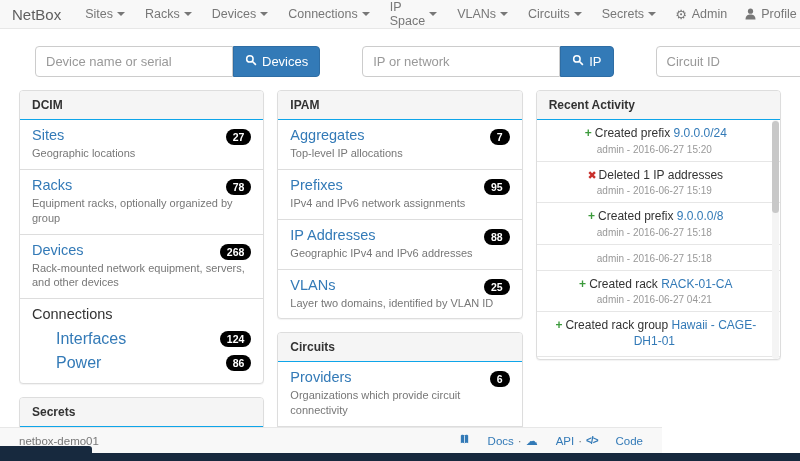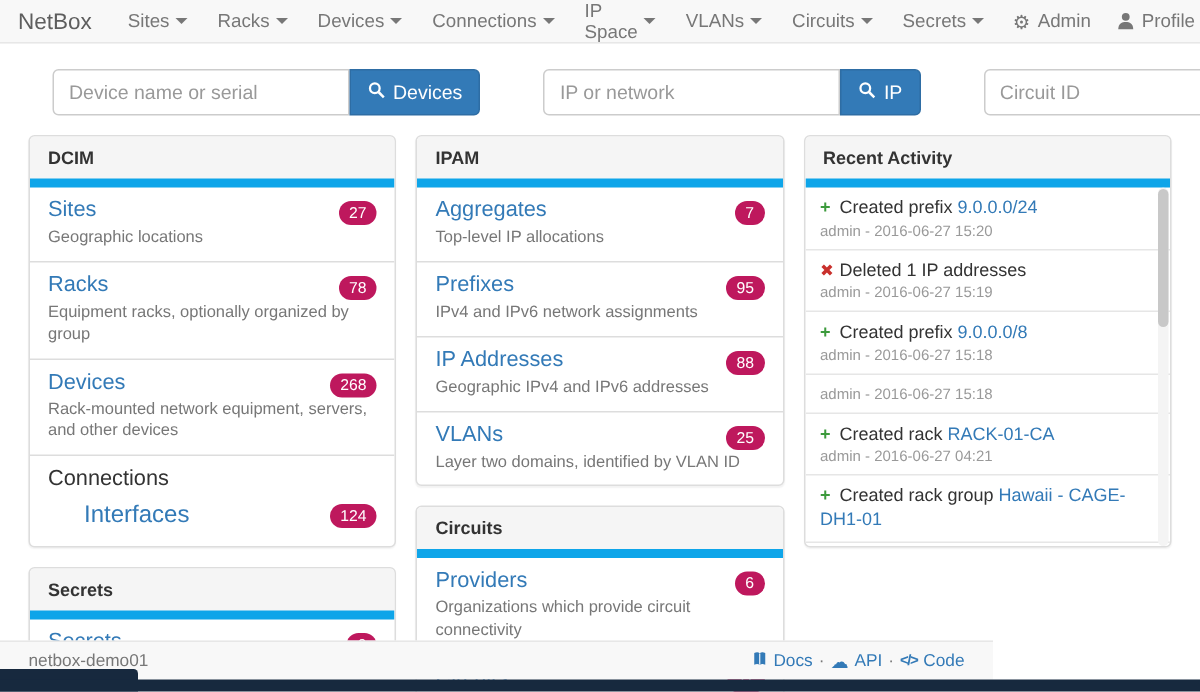--- a/index.html
+++ b/index.html
@@ -28,52 +28,52 @@
   .btn-primary { height:31px; background:#337ab7; border:1px solid #2e6da4; color:#fff;
     border-radius:0 4px 4px 0; font-size:13px; padding:0 11px; display:flex; align-items:center;
     gap:5px; cursor:pointer; white-space:nowrap; font-family:"Liberation Sans",sans-serif; }
 
   
   .content { display:flex; gap:13px; padding:0 19px; align-items:flex-start; }
   .col { flex:1; min-width:0; }
 
   .panel { border:1px solid #ddd; border-radius:4px; background:#fff; margin-bottom:13px;
     box-shadow:0 1px 1px rgba(0,0,0,0.05); overflow:hidden; }
-  .panel-heading { background:#f5f5f5; border-bottom:6px solid #0ea5e9; padding:7px 12px;
+  .panel-heading { background:#f5f5f5; border-bottom:1px solid #0ea5e9; padding:7px 12px;
     font-size:12px; font-weight:bold; color:#333; }
   .list-item { padding:7px 12px 8px 12px; border-bottom:1px solid #ddd; position:relative; }
   .list-item:last-child { border-bottom:none; }
   .item-link { color:#337ab7; font-size:14.5px; cursor:pointer; }
   .item-desc { color:#777; font-size:11px; margin-top:3px; line-height:1.35; }
-  .badge { float:right; background:#be185d; color:#fff; font-size:10.5px; font-weight:normal;
+  .badge { float:right; background:#000000; color:#fff; font-size:10.5px; font-weight:bold;
     padding:2px 7px; border-radius:10px; margin-top:2px; }
   .conn-header { font-size:14.5px; color:#333; margin-bottom:5px; }
   .conn-row { display:flex; align-items:center; padding:3px 0 3px 24px; }
   .conn-row .item-link { font-size:16px; flex:1; }
   .conn-row .badge { float:none; margin-top:0; }
 
   
   .activity-body { height:239px; overflow:hidden; position:relative; }
-  .act-row { padding:6px 18px 6px 10px; border-bottom:1px solid #e6e6e6; }
+  .act-row { padding:6px 18px 6px 10px; border-bottom:1px solid #e6e6e6;text-align:center; }
   .act-main { font-size:12px; color:#333; line-height:1.3; }
   .act-main a { color:#337ab7; }
   .act-icon { display:inline-block; width:13px; font-weight:bold; font-size:12px; }
   .icon-plus { color:#3c9a3c; }
   .icon-x { color:#c9302c; font-size:11px; }
   .act-meta { font-size:10px; color:#999; margin-top:2px; }
   .scrollbar { position:absolute; top:0; right:1px; width:7px; height:100%; background:#f4f4f4; border-radius:4px; }
   .scroll-thumb { position:absolute; top:1px; right:0; width:7px; height:92px; background:#c8c8c8; border-radius:4px; }
 
   
   .footer { position:absolute; left:0; bottom:8px; width:662px; height:26px;
     background:#f8f8f8; border-top:1px solid #e7e7e7; display:flex; align-items:center;
     padding:0 19px; font-size:11.5px; color:#777; }
   .footer-center { position:absolute; left:0; width:100%; text-align:center; }
   .footer-links { margin-left:auto; display:flex; align-items:center; gap:4px; position:relative; z-index:1; }
-  .footer-links a { color:#337ab7; display:inline-flex; align-items:center; gap:4px; font-size:11.5px;text-align:center; }
+  .footer-links a { color:#337ab7; display:inline-flex; align-items:center; gap:18px; font-size:11.5px;text-align:center; }
   .footer-dot { color:#777; }
   .bottom-strip { position:absolute; left:0; bottom:0; width:800px; height:8px; background:#17293e; }
   .status-bubble { position:absolute; left:0; bottom:0; width:92px; height:15px;
     background:#17293e; border-top-right-radius:3px; }
 
   .cloud-glyph { font-size:12px; line-height:1; color:#337ab7; }
   .code-glyph { font-size:10px; font-weight:bold; color:#337ab7; letter-spacing:-1px; }
   .gear-glyph { font-size:13px; line-height:1; }
 </style>
 </head>
@@ -176,20 +176,24 @@
       <div class="list-item">
         <span class="badge">268</span>
         <a class="item-link">Devices</a>
         <div class="item-desc">Rack-mounted network equipment, servers, and other devices</div>
       </div>
       <div class="list-item">
         <div class="conn-header">Connections</div>
         <div class="conn-row">
           <a class="item-link">Interfaces</a>
           <span class="badge">124</span>
+        </div>
+        <div class="conn-row">
+          <a class="item-link">Power</a>
+          <span class="badge">86</span>
         </div>
       </div>
     </div>
 
     <div class="panel">
       <div class="panel-heading">Secrets</div>
       <div class="list-item">
         <span class="badge">0</span>
         <a class="item-link">Secrets</a>
         

